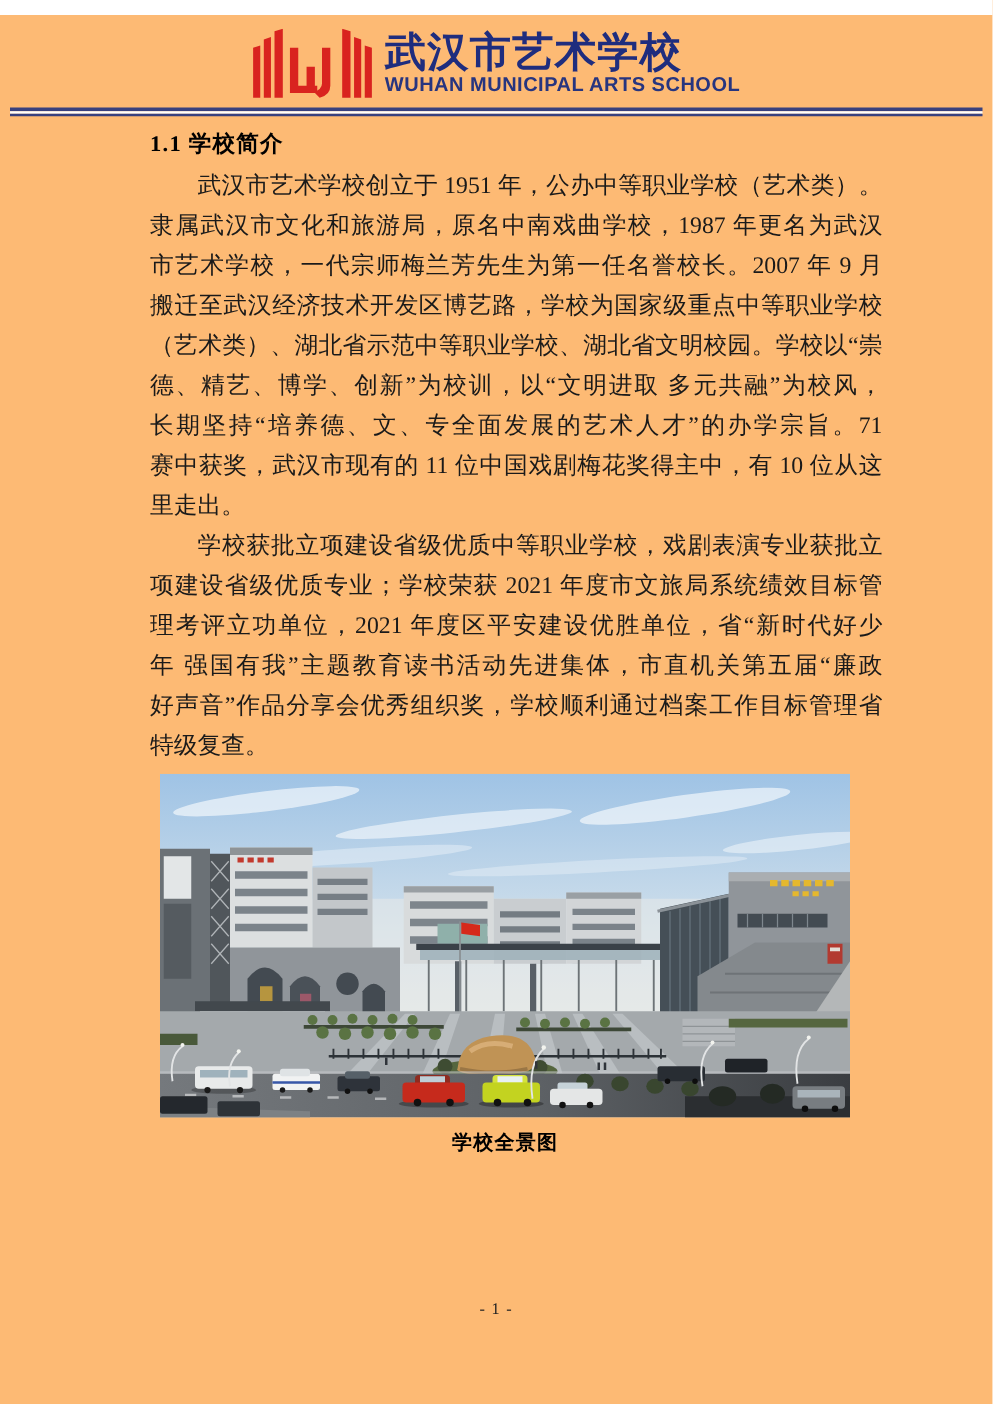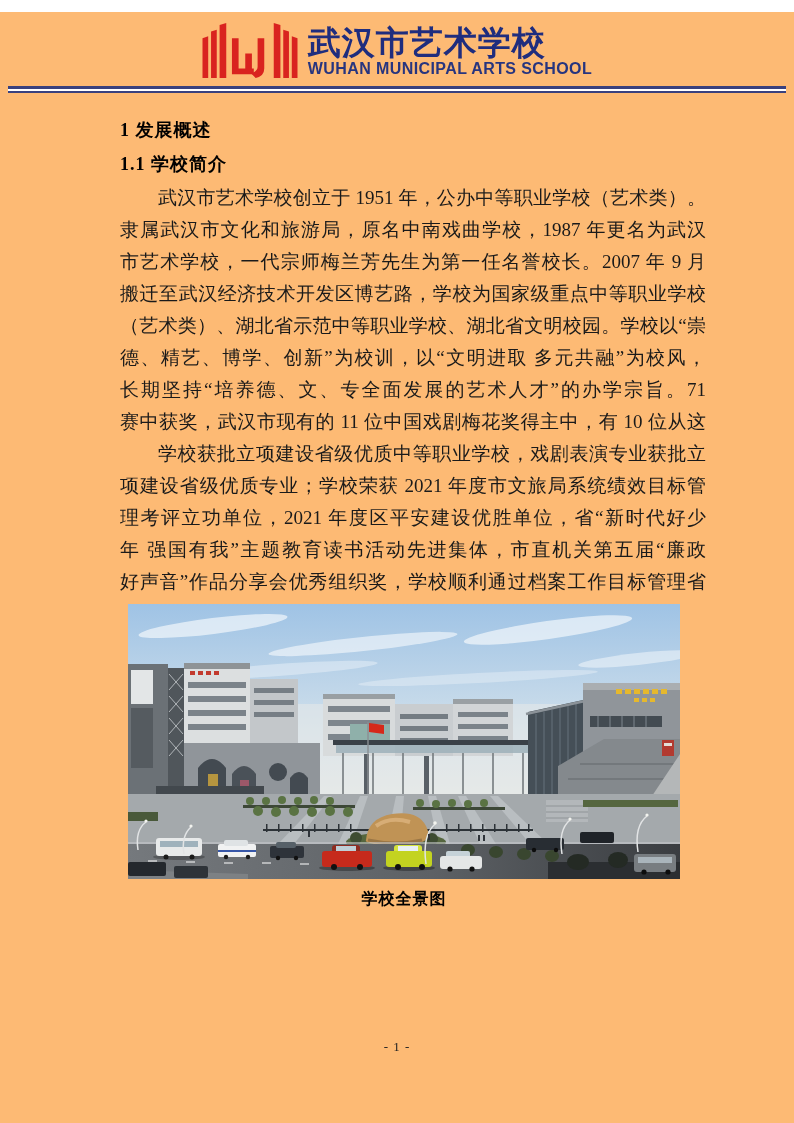--- a/index.html
+++ b/index.html
@@ -81,37 +81,38 @@
       </div>
     </div>
     <div class="header-rule">
       <div class="rule-top"></div>
       <div class="rule-gap"></div>
       <div class="rule-bottom"></div>
     </div>
   </div>
 
   <div class="content">
-    <div class="h1">1 发展概述</div>
     <div class="h2">1.1 学校简介</div>
 
     <div class="paragraphs" id="paragraphs">
         <div class="para-line indent">武汉市艺术学校创立于 1951 年，公办中等职业学校（艺术类）。</div>
         <div class="para-line">隶属武汉市文化和旅游局，原名中南戏曲学校，1987 年更名为武汉</div>
         <div class="para-line">市艺术学校，一代宗师梅兰芳先生为第一任名誉校长。2007 年 9 月</div>
         <div class="para-line">搬迁至武汉经济技术开发区博艺路，学校为国家级重点中等职业学校</div>
         <div class="para-line">（艺术类）、湖北省示范中等职业学校、湖北省文明校园。学校以“崇</div>
         <div class="para-line">德、精艺、博学、创新”为校训，以“文明进取 多元共融”为校风，</div>
         <div class="para-line">长期坚持“培养德、文、专全面发展的艺术人才”的办学宗旨。71</div>
         <div class="para-line">赛中获奖，武汉市现有的 11 位中国戏剧梅花奖得主中，有 10 位从这</div>
+        <div class="para-line last">里走出。</div>
         <div class="para-line indent">学校获批立项建设省级优质中等职业学校，戏剧表演专业获批立</div>
         <div class="para-line">项建设省级优质专业；学校荣获 2021 年度市文旅局系统绩效目标管</div>
         <div class="para-line">理考评立功单位，2021 年度区平安建设优胜单位，省“新时代好少</div>
         <div class="para-line">年 强国有我”主题教育读书活动先进集体，市直机关第五届“廉政</div>
         <div class="para-line">好声音”作品分享会优秀组织奖，学校顺利通过档案工作目标管理省</div>
+        <div class="para-line last">特级复查。</div>
       </div>
 
     <div class="photo-wrap">
       <svg viewBox="0 0 552 275" width="552" height="275">
         <defs>
           <linearGradient id="sky" x1="0" y1="0" x2="0" y2="1">
             <stop offset="0" stop-color="#9fc3e5"></stop>
             <stop offset="0.45" stop-color="#cfdfeb"></stop>
             <stop offset="0.75" stop-color="#e9ebe8"></stop>
             <stop offset="1" stop-color="#e6e8e5"></stop>

